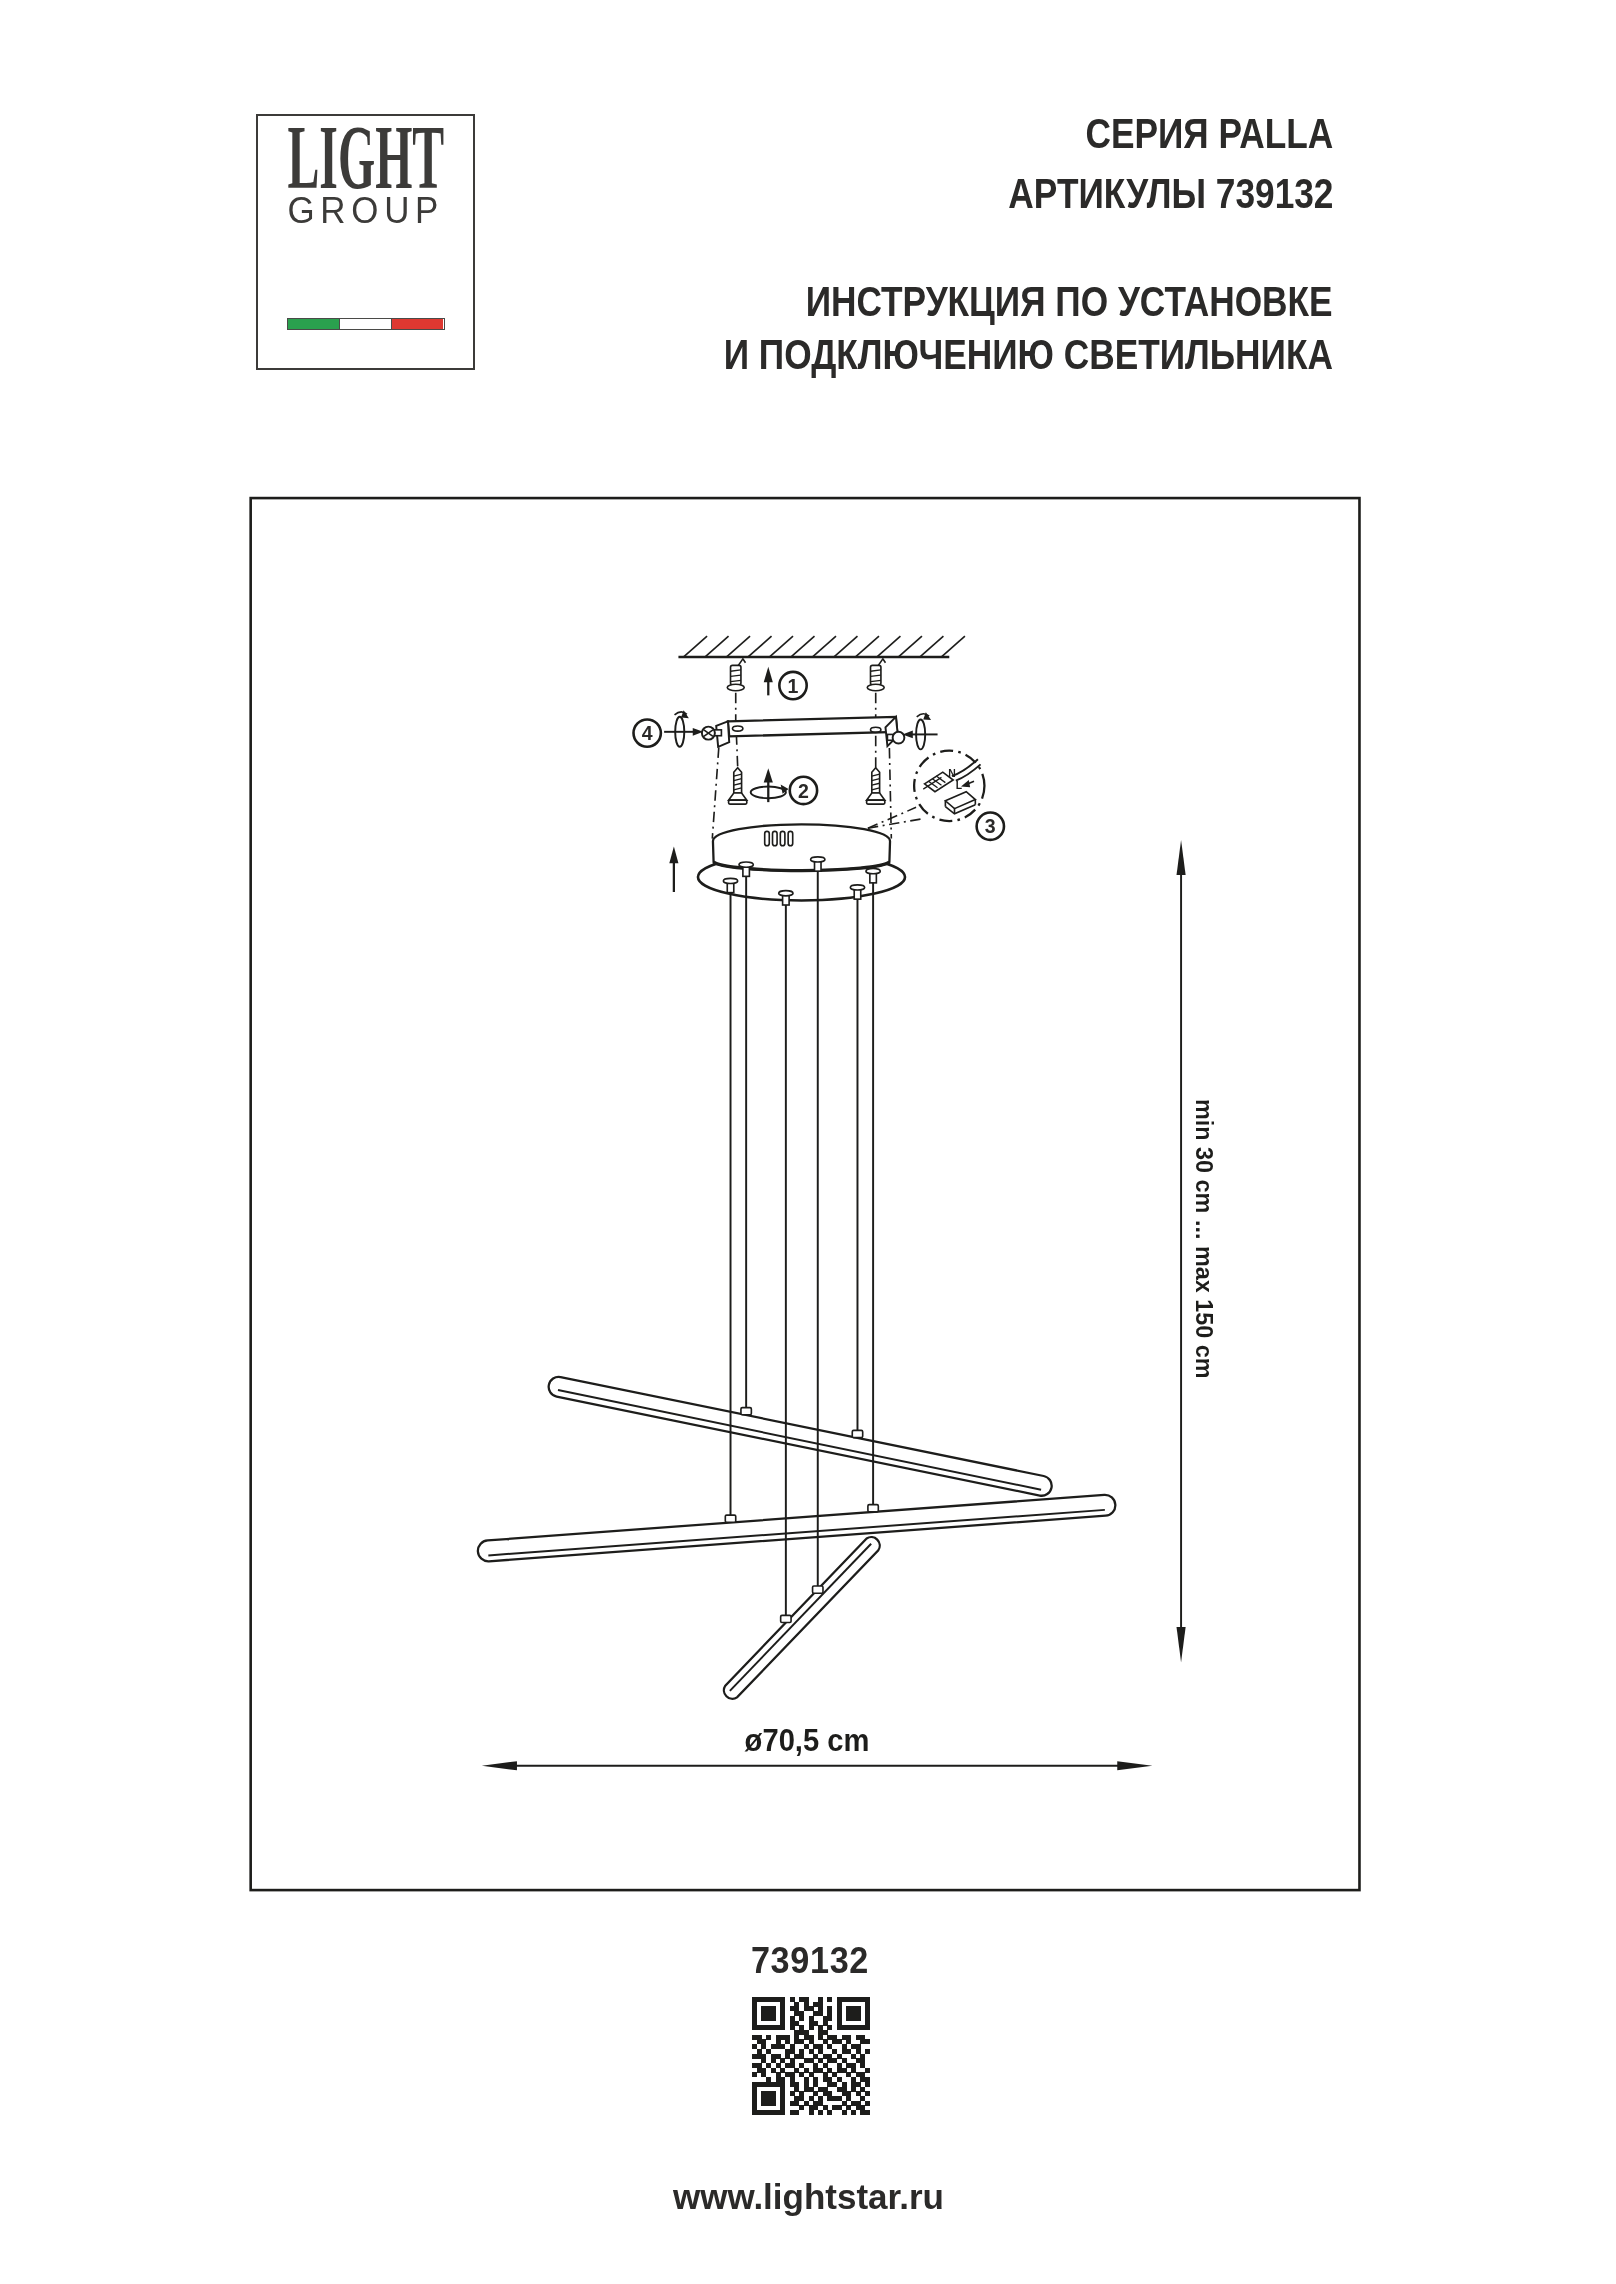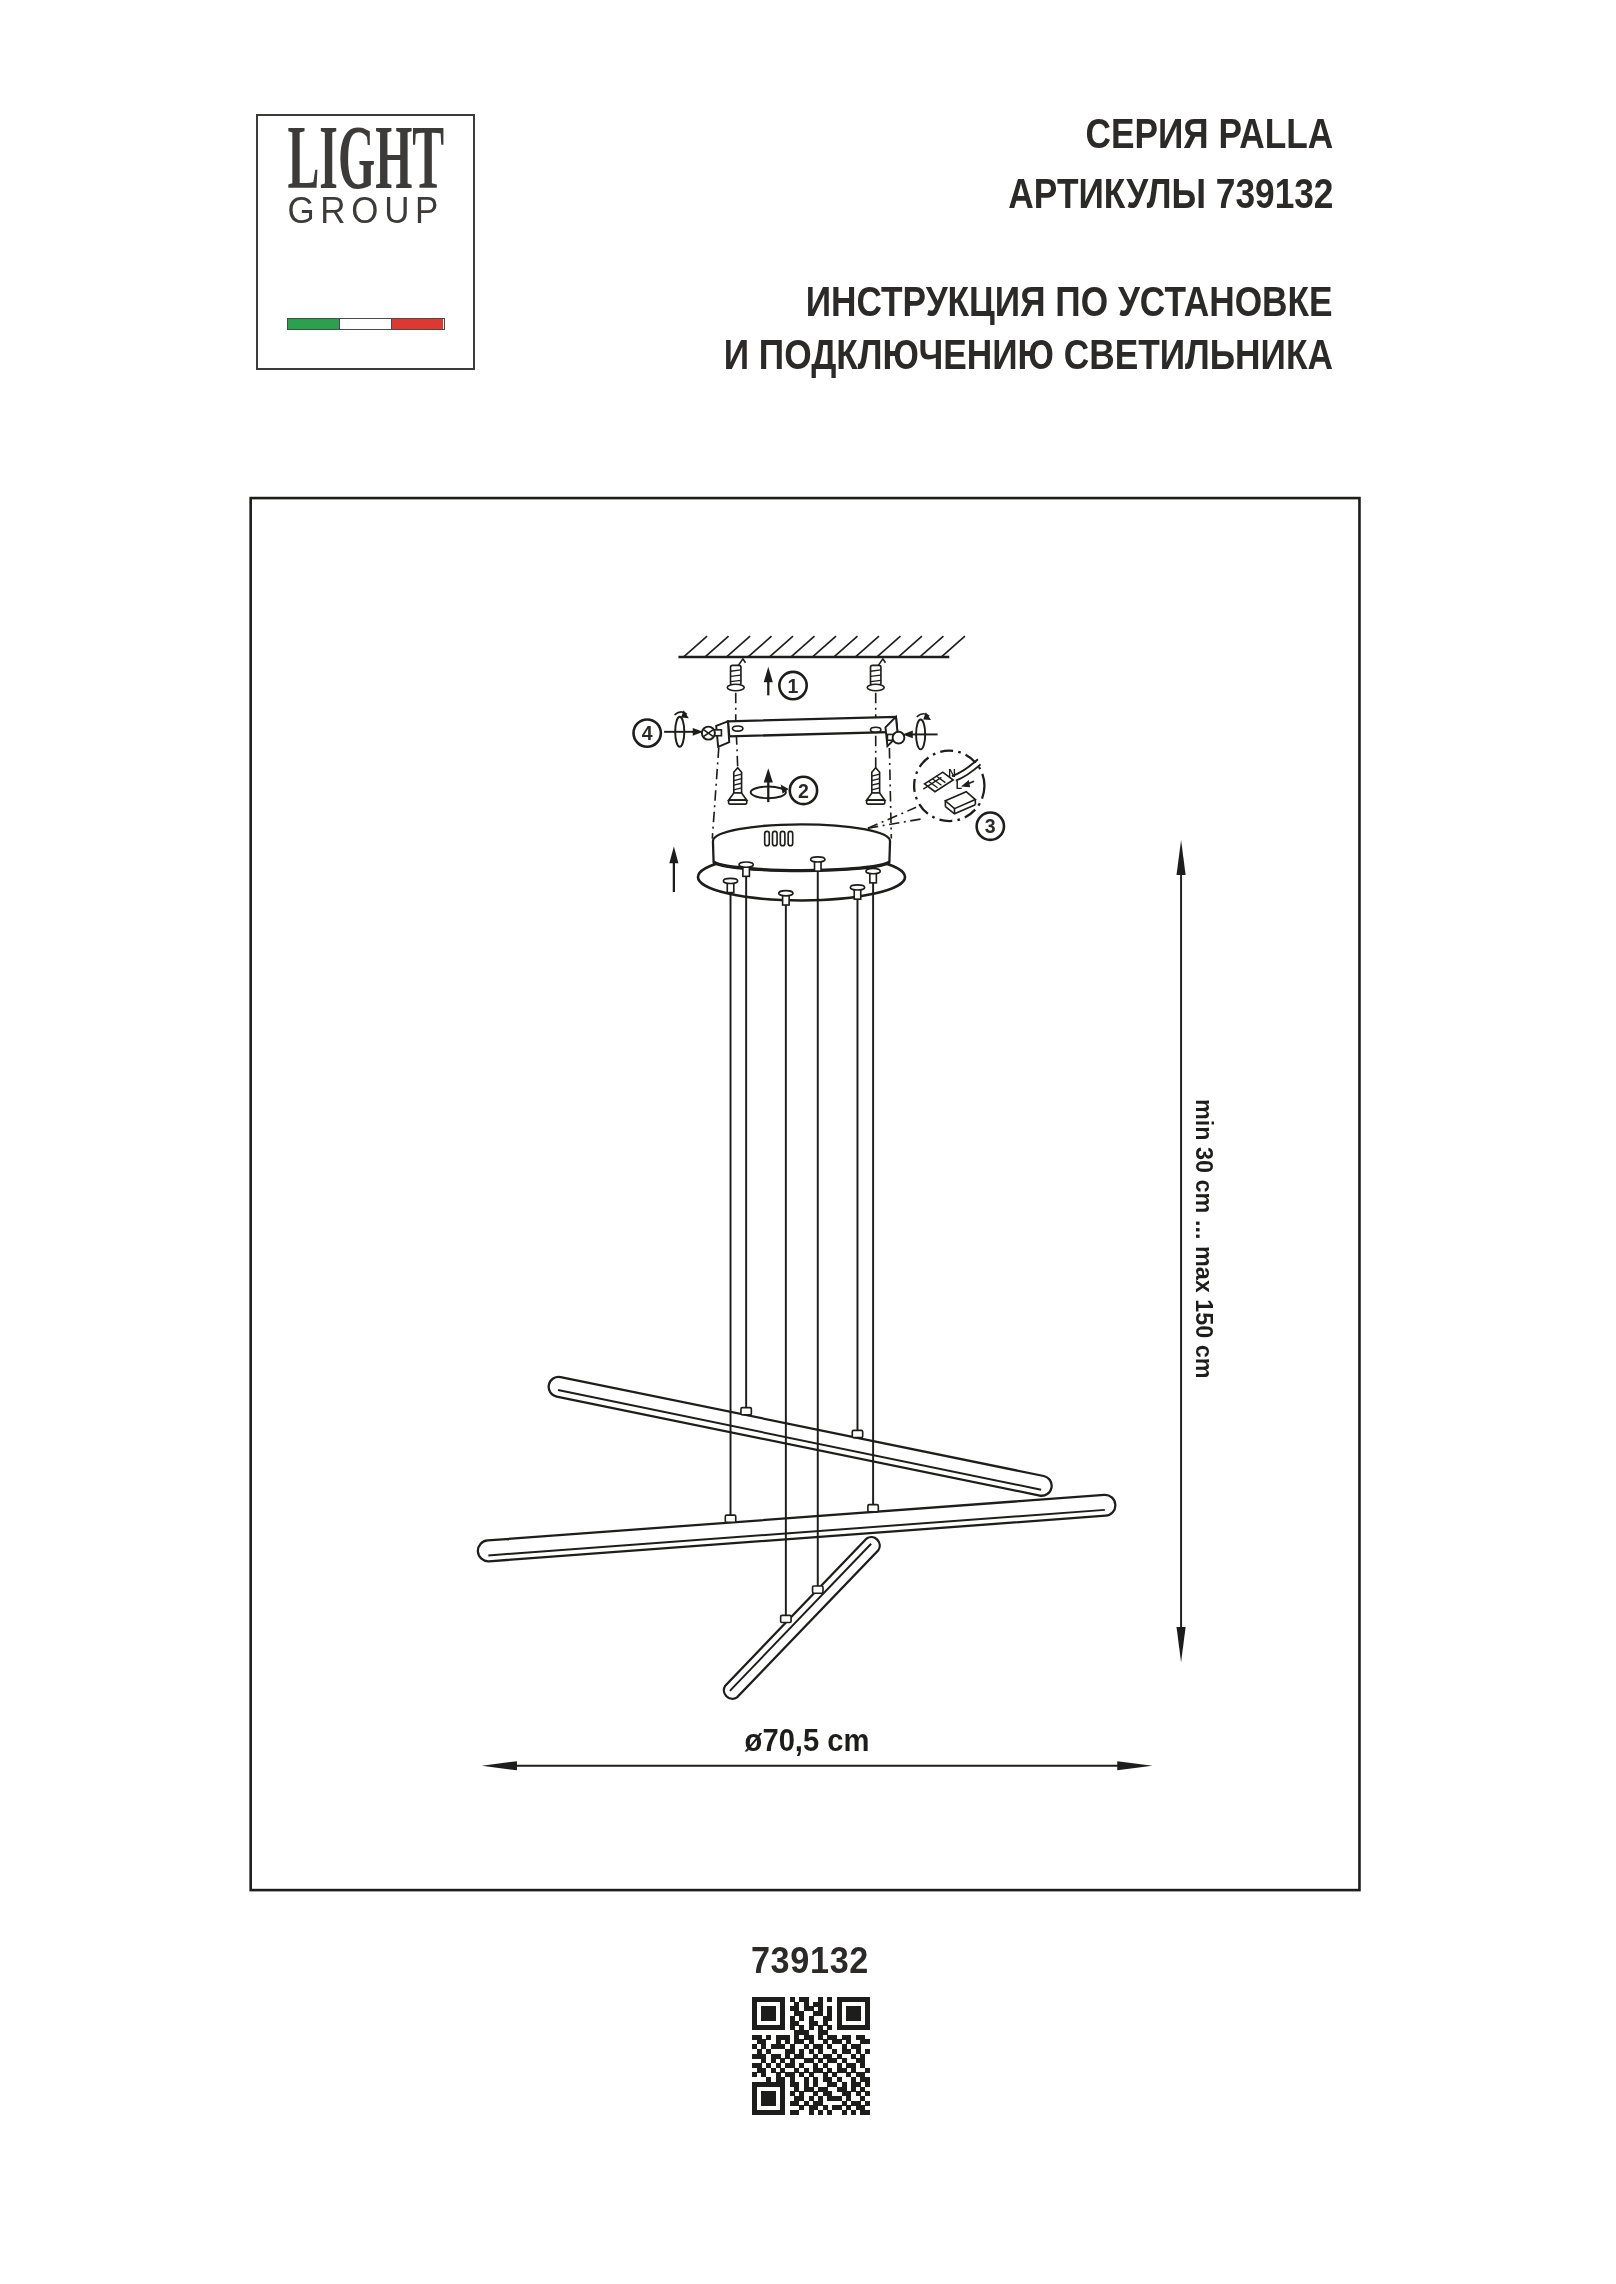--- a/index.html
+++ b/index.html
@@ -636,15 +636,16 @@
       <i style="left: 38px; top: 113px;"></i>
       <i style="left: 42px; top: 113px;"></i>
       <i style="left: 57px; top: 113px;"></i>
       <i style="left: 66px; top: 113px;"></i>
       <i style="left: 75px; top: 113px;"></i>
       <i style="left: 90px; top: 113px;"></i>
       <i style="left: 99px; top: 113px;"></i>
       <i style="left: 108px; top: 113px;"></i>
       <i style="left: 113px; top: 113px;"></i>
     </div>
+  <div class="site">www.lightstar.ru</div>
 
 </div>
 
 
 </body></html>

